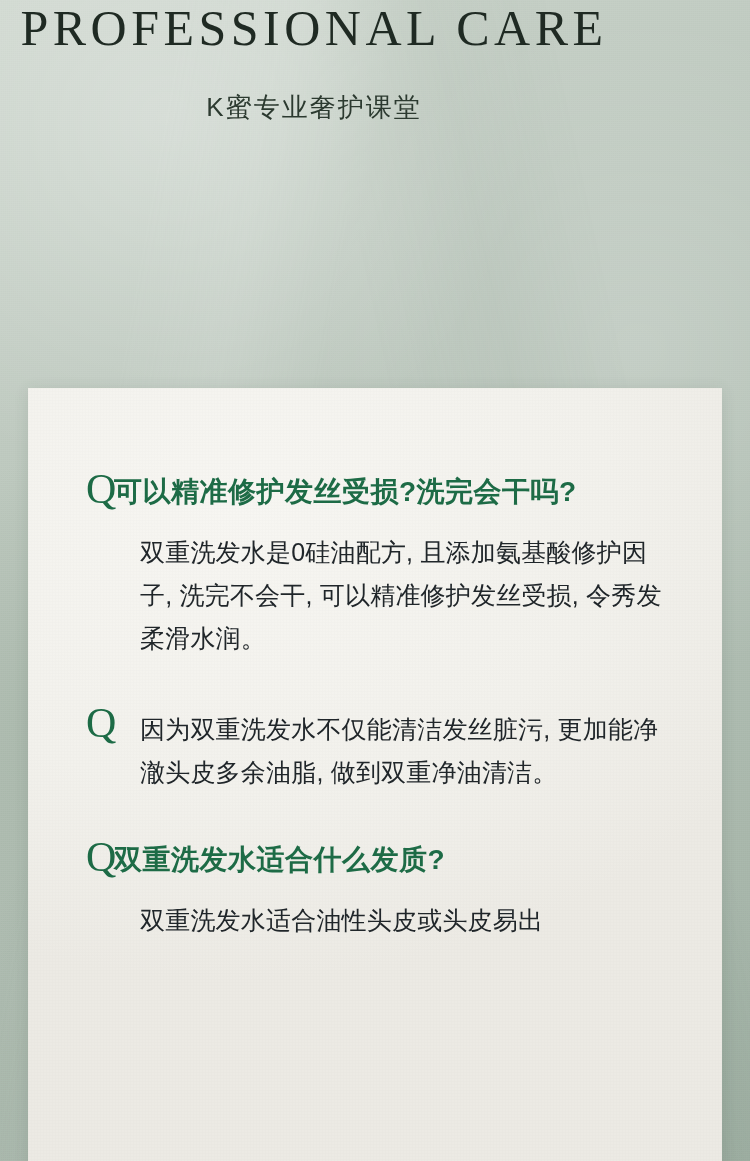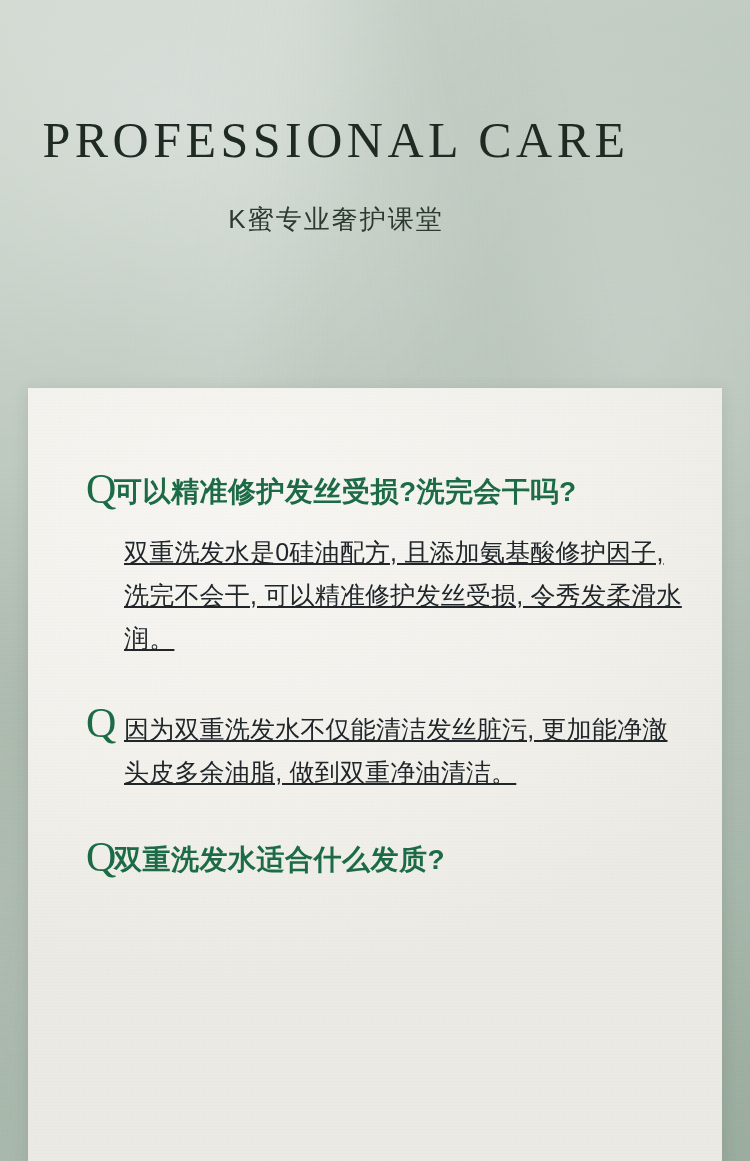--- a/index.html
+++ b/index.html
@@ -43,22 +43,20 @@
       linear-gradient(78deg, rgba(120,140,125,0) 55%, rgba(120,140,125,0.20) 68%, rgba(120,140,125,0) 80%);
   }
 
   
   .header {
     position: absolute;
     top: 0;
     left: 0;
     width: 628px;
     text-align: center;
-    padding-top: 112px;
-    margin-left: 22px;
   }
   .title-line1 {
     font-family: "Liberation Serif", serif;
     font-size: 50px;
     letter-spacing: 4.5px;
     color: #1f2a23;
     line-height: 1.12;
     white-space: nowrap;
   }
   .title-line2 {
@@ -123,23 +121,22 @@
     color: #1d6b46;
     letter-spacing: 0.5px;
     line-height: 1.25;
     margin: 0 0 22px 0;
   }
   .a-text {
     font-size: 25px;
     color: #20262a;
     line-height: 1.72;
     letter-spacing: 0.2px;
-    margin: 0;
+    margin: 16px;
     padding-left: 10px;
-    text-decoration: underline;
   }
 </style>
 </head>
 <body>
 
 <div class="bg">
   <div class="bg-noise"></div>
   <div class="bg-streak"></div>
 </div>
 
@@ -159,16 +156,17 @@
     </div>
 
     <div class="qa-item">
       <div class="q-mark">Q</div>
       <p class="a-text">因为双重洗发水不仅能清洁发丝脏污, 更加能净澈头皮多余油脂, 做到双重净油清洁。</p>
     </div>
 
     <div class="qa-item">
       <div class="q-mark">Q</div>
       <p class="q-text">双重洗发水适合什么发质?</p>
+      <p class="a-text">双重洗发水适合油性头皮或头皮易出</p>
     </div>
 
   </div>
 </div>
 
 </body></html>

